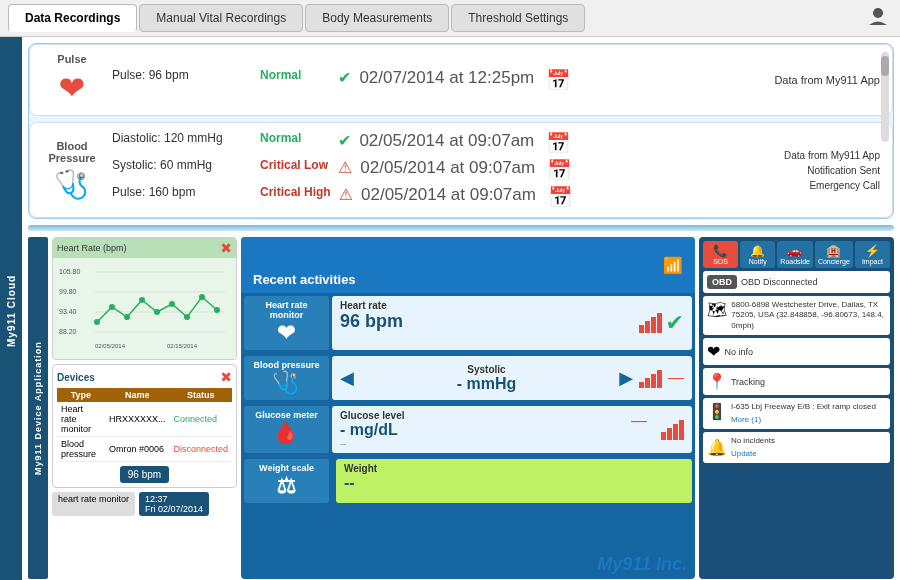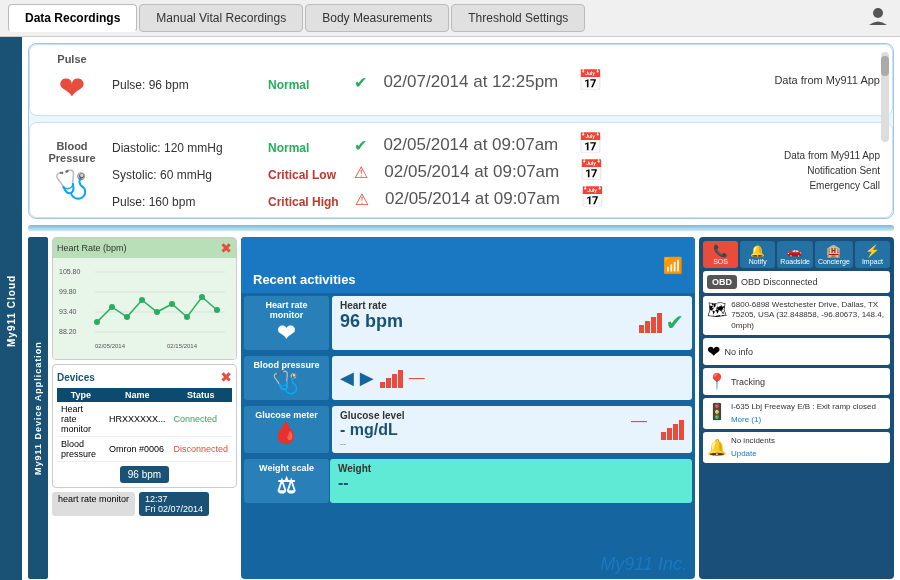--- a/index.html
+++ b/index.html
@@ -13,31 +13,31 @@
 
     
     .main-content { display: flex; height: 548px; }
 
     
     .record-card { background: #fff; border: 1px solid #cce0f5; border-radius: 8px; padding: 8px 12px; display: flex; align-items: center; gap: 10px; }
     .card-icon-area { width: 60px; text-align: center; flex-shrink: 0; }
     .card-title { font-size: 11px; font-weight: bold; color: #555; text-align: center; margin-bottom: 4px; }
     .heart-icon { font-size: 32px; color: #e74c3c; }
     .card-data { flex: 1; display: flex; flex-direction: column; gap: 3px; }
-    .data-row { display: flex; align-items: flex-end; gap: 16px; }
+    .data-row { display: flex; align-items: flex-start; gap: 8px; }
     .data-label { font-size: 12px; color: #333; min-width: 140px; }
     .status-normal { color: #27ae60; font-weight: bold; font-size: 12px; min-width: 70px; }
     .status-critical-high { color: #c0392b; font-weight: bold; font-size: 12px; min-width: 70px; }
     .status-critical-low { color: #c0392b; font-weight: bold; font-size: 12px; min-width: 70px; }
     .check-icon { color: #27ae60; font-size: 16px; }
     .alert-icon { color: #e74c3c; font-size: 16px; }
     .datetime { font-size: 17px; color: #555; }
     .data-source { font-size: 11px; color: #333; text-align: right; flex-shrink: 0; max-width: 160px; }
     .mini-table { width: 100%; border-collapse: collapse; font-size: 9px; }
-    .mini-table th { background: #0c4a6e; color: white; padding: 2px 4px; }
+    .mini-table th { background: #a16207; color: white; padding: 2px 4px; }
     .mini-table td { padding: 2px 4px; border-bottom: 1px solid #eee; }
     .status-green { color: #27ae60; }
     .status-red { color: #e74c3c; }
   </style>
 </head>
 <body>
 
 <div class="top-nav">
   <button class="nav-tab active">Data Recordings</button>
   <button class="nav-tab">Manual Vital Recordings</button>
@@ -217,20 +217,24 @@
           </div>
         </div>
 
         <div style="display:flex;gap:3px;padding:3px;background:#1565a0;">
           <div style="background:#2980b9;color:white;font-size:9px;font-weight:bold;width:85px;border-radius:3px;padding:4px;text-align:center;flex-shrink:0;">
             <div>Blood pressure</div>
             <div style="font-size:22px;">🩺</div>
           </div>
           <div style="background:#e8f4fd;flex:1;border-radius:3px;padding:4px 8px;display:flex;align-items:center;gap:6px;">
             <span style="font-size:18px;color:#1565a0;cursor:pointer;">◀</span>
+            <div style="flex:1;text-align:center;">
+              <div style="font-size:10px;font-weight:bold;color:#333;">Systolic</div>
+              <div style="font-size:16px;font-weight:bold;color:#1a5276;">- mmHg</div>
+            </div>
             <span style="font-size:18px;color:#1565a0;cursor:pointer;">▶</span>
             <div style="display:flex;align-items:flex-end;gap:1px;height:20px;">
               <div style="width:5px;height:6px;background:#e74c3c;"></div>
               <div style="width:5px;height:10px;background:#e74c3c;"></div>
               <div style="width:5px;height:14px;background:#e74c3c;"></div>
               <div style="width:5px;height:18px;background:#e74c3c;"></div>
             </div>
             <span style="color:#e74c3c;font-size:16px;">—</span>
           </div>
         </div>
@@ -247,33 +251,33 @@
             <div style="position:absolute;right:8px;top:50%;transform:translateY(-50%);display:flex;align-items:flex-end;gap:1px;height:20px;">
               <div style="width:5px;height:8px;background:#e74c3c;"></div>
               <div style="width:5px;height:12px;background:#e74c3c;"></div>
               <div style="width:5px;height:16px;background:#e74c3c;"></div>
               <div style="width:5px;height:20px;background:#e74c3c;"></div>
             </div>
             <span style="position:absolute;right:45px;top:6px;color:#e74c3c;font-size:16px;">—</span>
           </div>
         </div>
 
-        <div style="display:flex;gap:1px;padding:3px;background:#1565a0;">
+        <div style="display:flex;gap:7px;padding:3px;background:#1565a0;">
           <div style="background:#2980b9;color:white;font-size:9px;font-weight:bold;width:85px;border-radius:3px;padding:4px;text-align:center;flex-shrink:0;">
             <div>Weight scale</div>
             <div style="font-size:22px;">⚖</div>
           </div>
-          <div style="background:#5eead4;flex:1;border-radius:3px;padding:4px 8px;">
+          <div style="background:#bef264;flex:1;border-radius:3px;padding:4px 8px;">
             <div style="font-size:10px;font-weight:bold;color:#333;">Weight</div>
             <div style="font-size:16px;font-weight:bold;color:#1a5276;">--</div>
           </div>
         </div>
 
         <div style="flex:1;display:flex;align-items:flex-end;justify-content:flex-end;padding:4px 8px;">
-          <span style="font-size:18px;font-weight:normal;color:#1a78c2;font-style:italic;">My911 Inc.</span>
+          <span style="font-size:18px;font-weight:bold;color:#1a78c2;font-style:italic;">My911 Inc.</span>
         </div>
       </div>
 
       <div style="width:195px;background:#1a4f7a;border-radius:4px;padding:4px;display:flex;flex-direction:column;gap:3px;flex-shrink:0;">
 
         <div style="display:flex;gap:2px;">
           <div style="flex:1;background:#e74c3c;color:white;border-radius:3px;padding:3px;text-align:center;font-size:7px;cursor:pointer;">
             <div style="font-size:12px;">📞</div>
             <div>SOS</div>
           </div>

